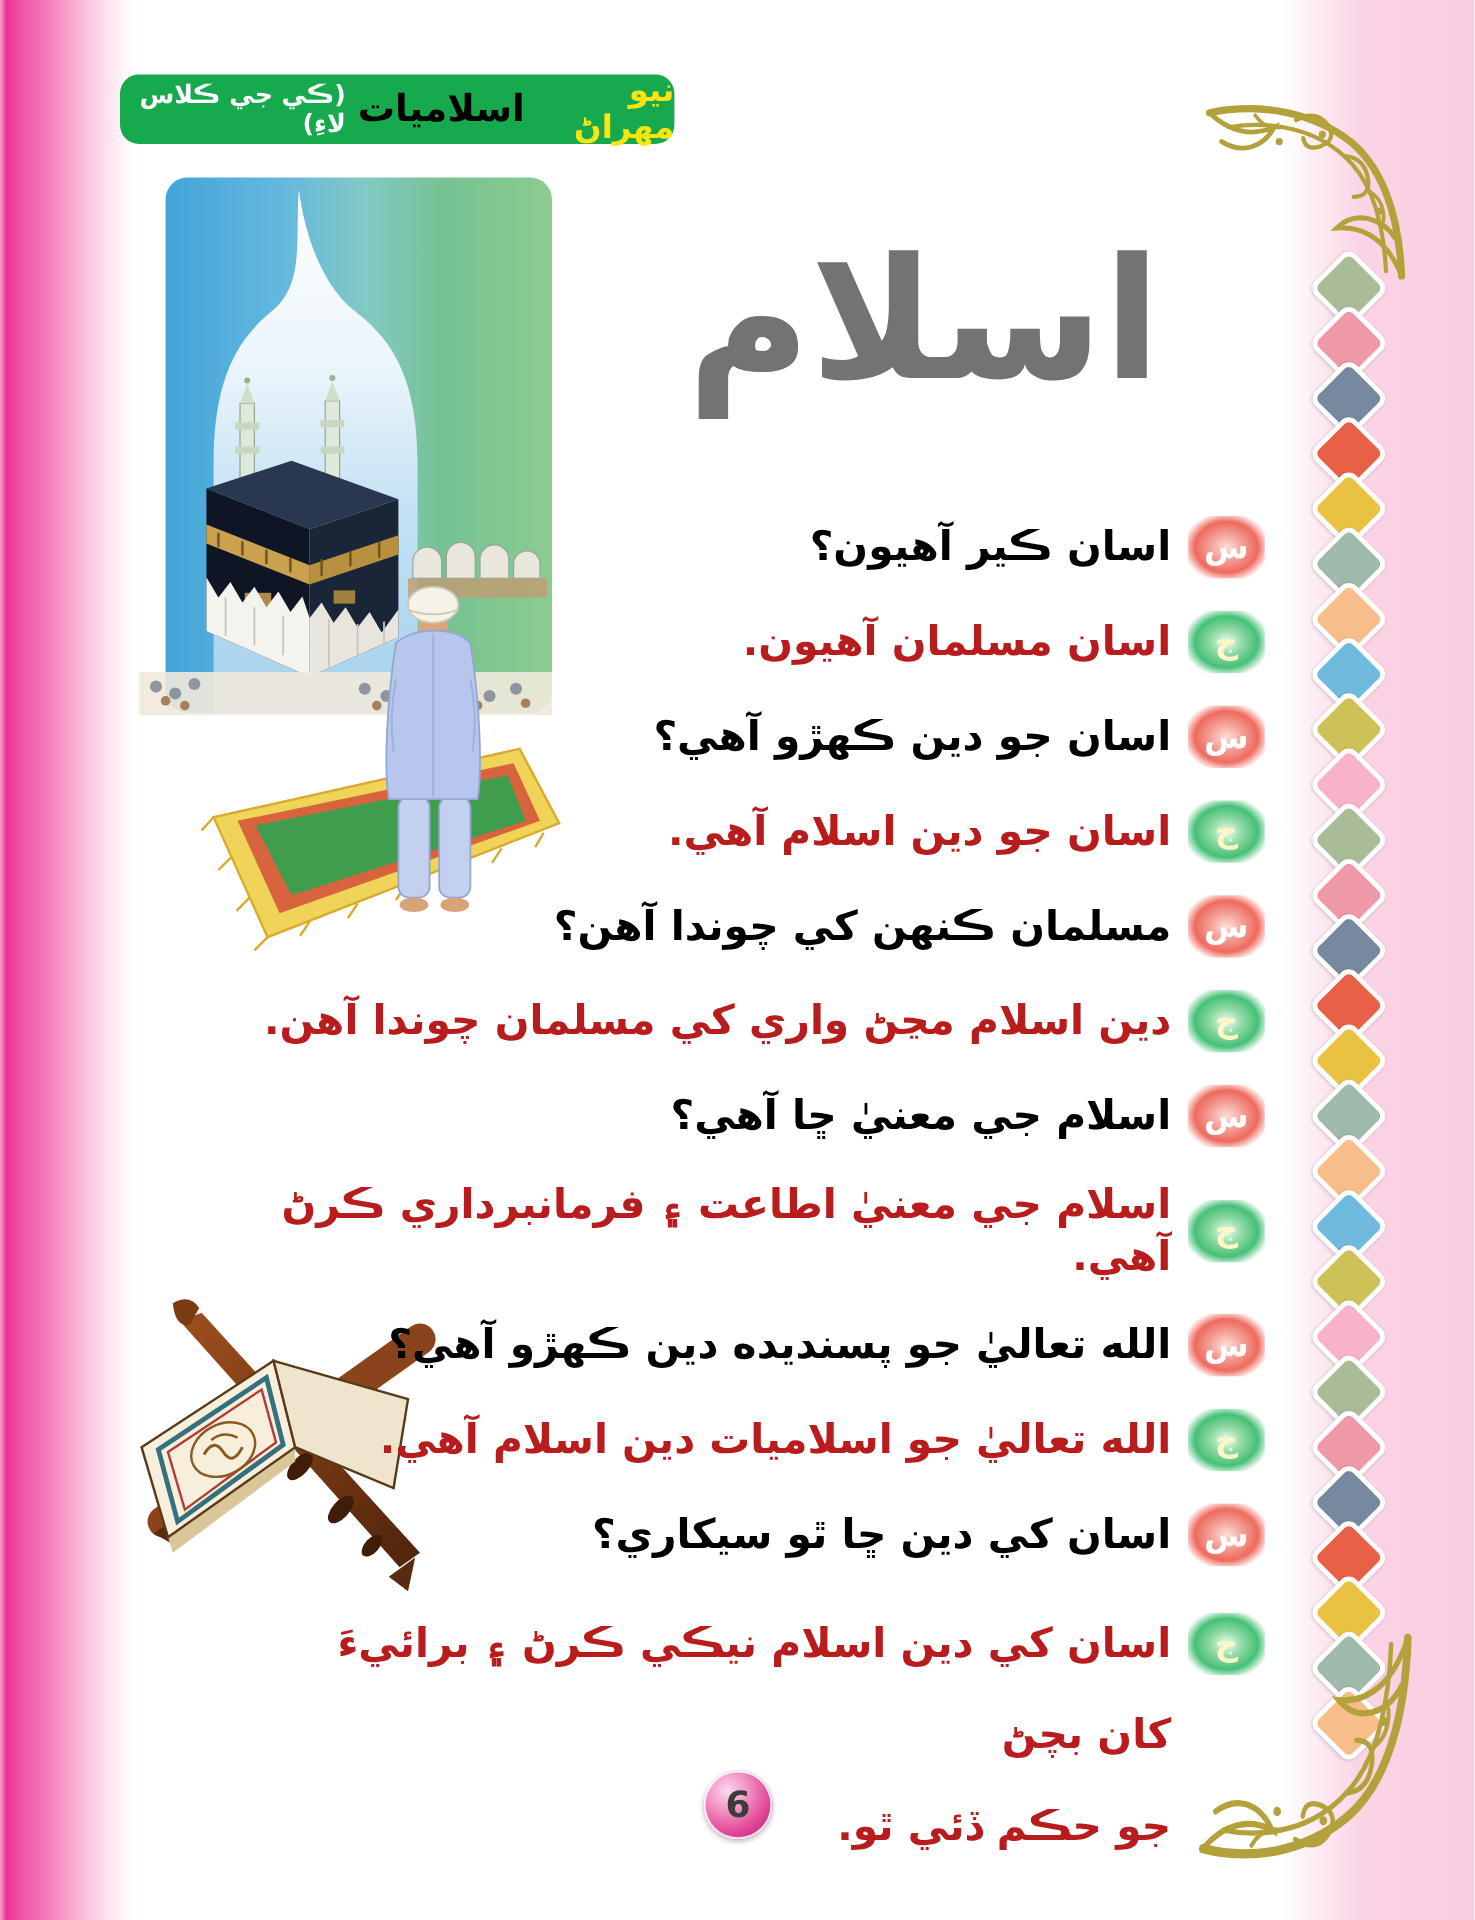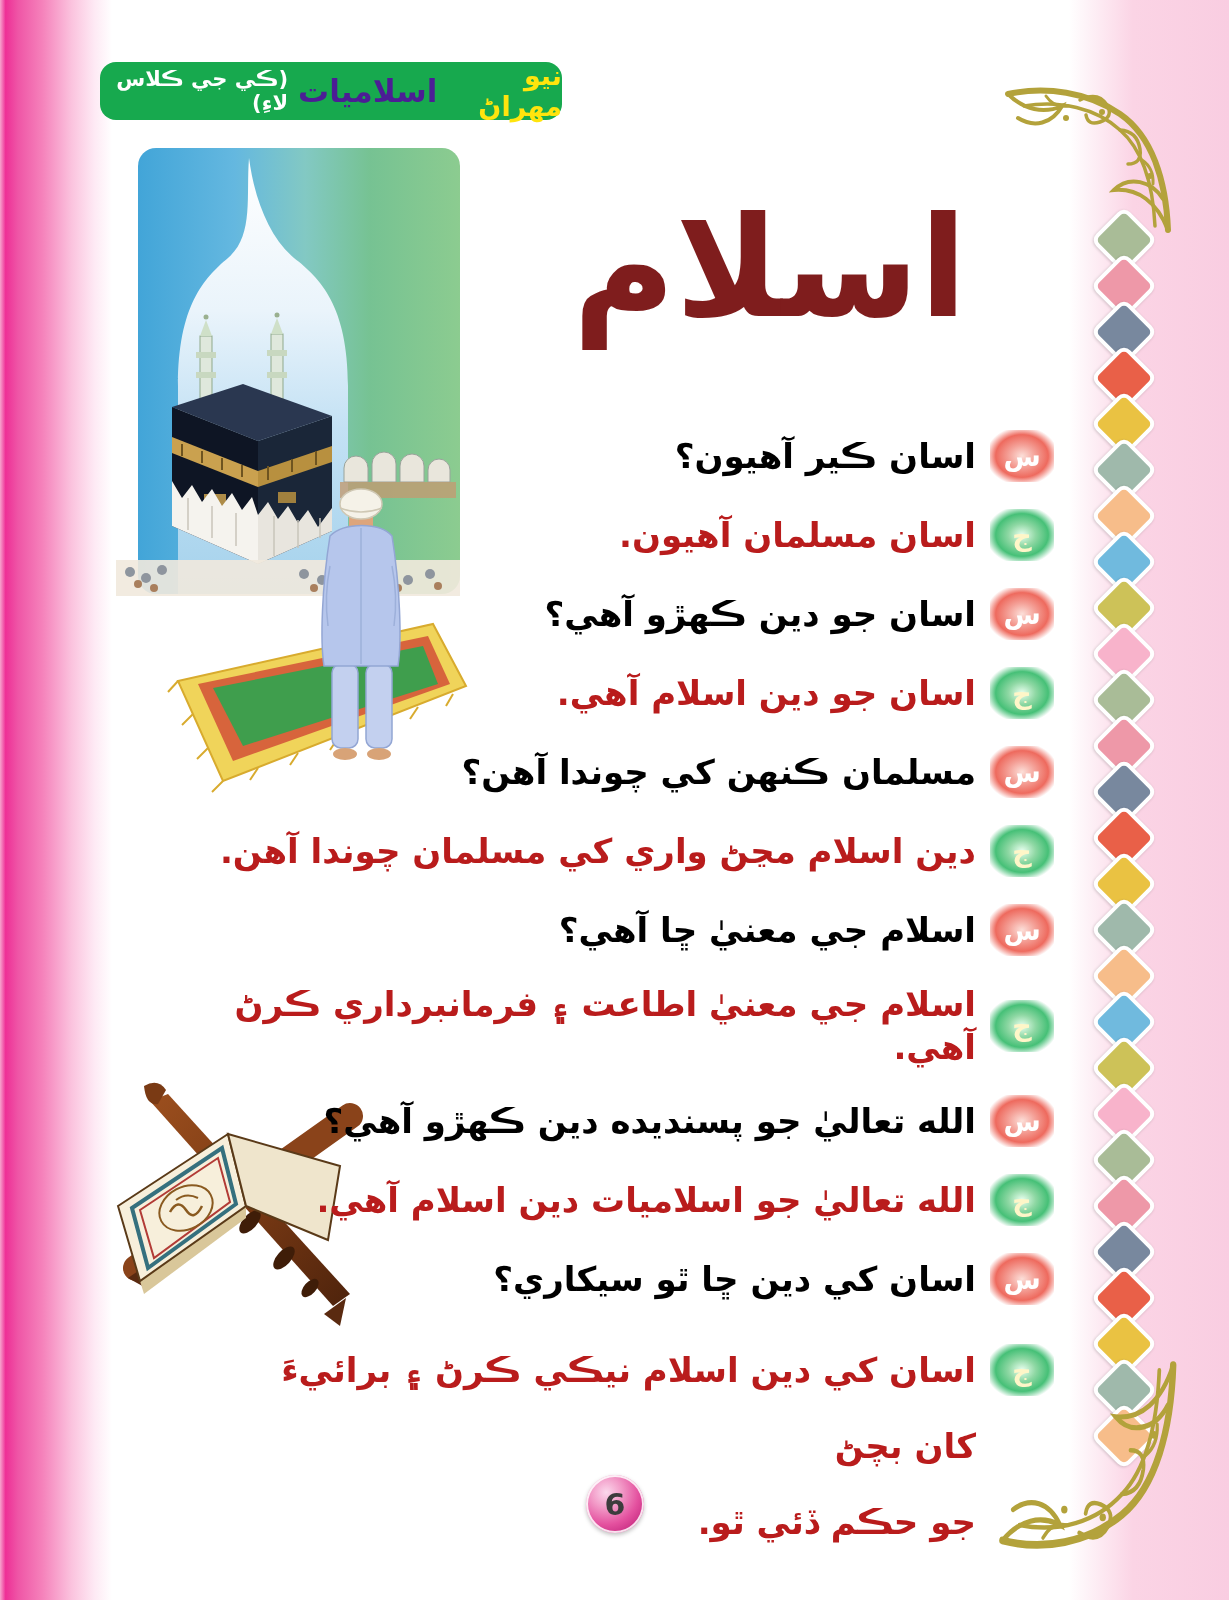--- a/index.html
+++ b/index.html
@@ -32,27 +32,27 @@
   .corner{ position:absolute; }
   .corner.top{ left:1002px; top:82px; }
   .corner.bottom{ left:996px; top:1360px; transform:scaleY(-1); }
   
   .header-pill{
     position:absolute; left:100px; top:62px; width:462px; height:58px;
     background:#17a94e; border-radius:16px;
     display:flex; align-items:center; justify-content:center; gap:10px;
   }
   .hdr-series{ color:#ffe40d; font-weight:bold; font-size:27px; }
-  .hdr-subject{ color:#4c1d95; font-weight:bold; font-size:31px; }
+  .hdr-subject{ color:#000000; font-weight:bold; font-size:31px; }
   .hdr-aud{ color:#ffffff; font-size:21px; font-weight:bold; }
   
   .lesson-title{
     position:absolute; left:520px; top:168px; width:500px; height:210px;
     text-align:center; font-size:140px; line-height:200px; font-weight:bold;
-    color:#7f1d1d;
+    color:#737373;
   }
   
   .qa-list{
     position:absolute; left:208px; top:430px; width:846px;
     display:flex; flex-direction:column; gap:27px;
   }
   .qa-row{
     display:flex; direction:rtl; align-items:center; gap:14px; min-height:52px;
   }
   .badge{

